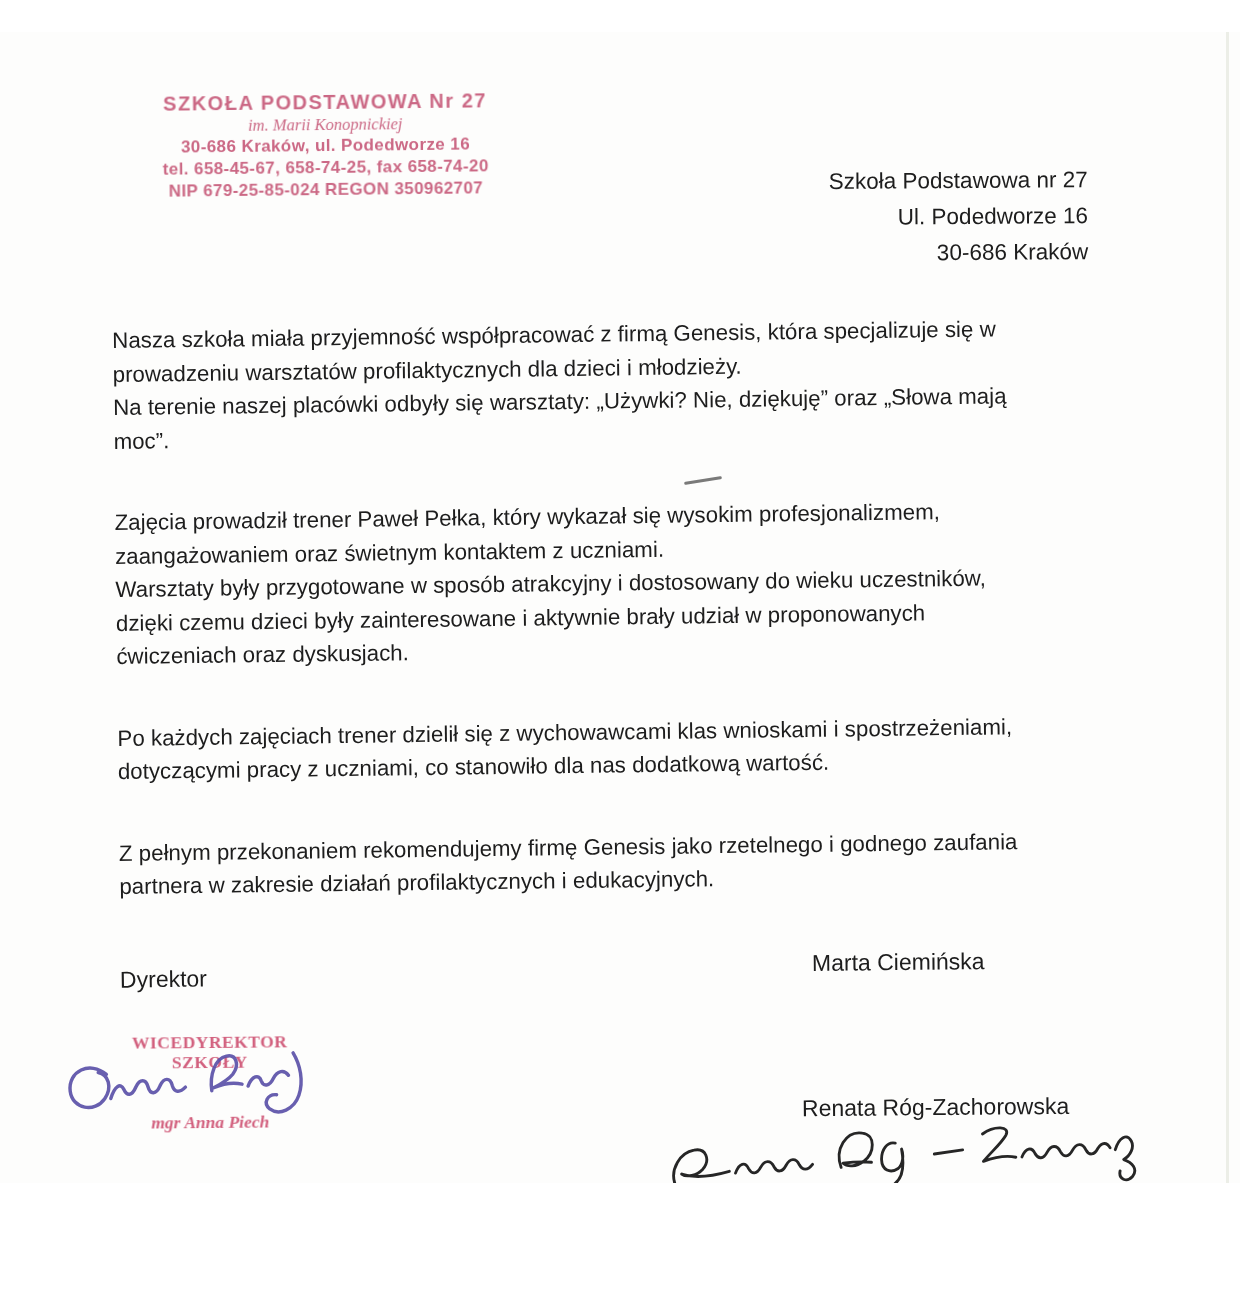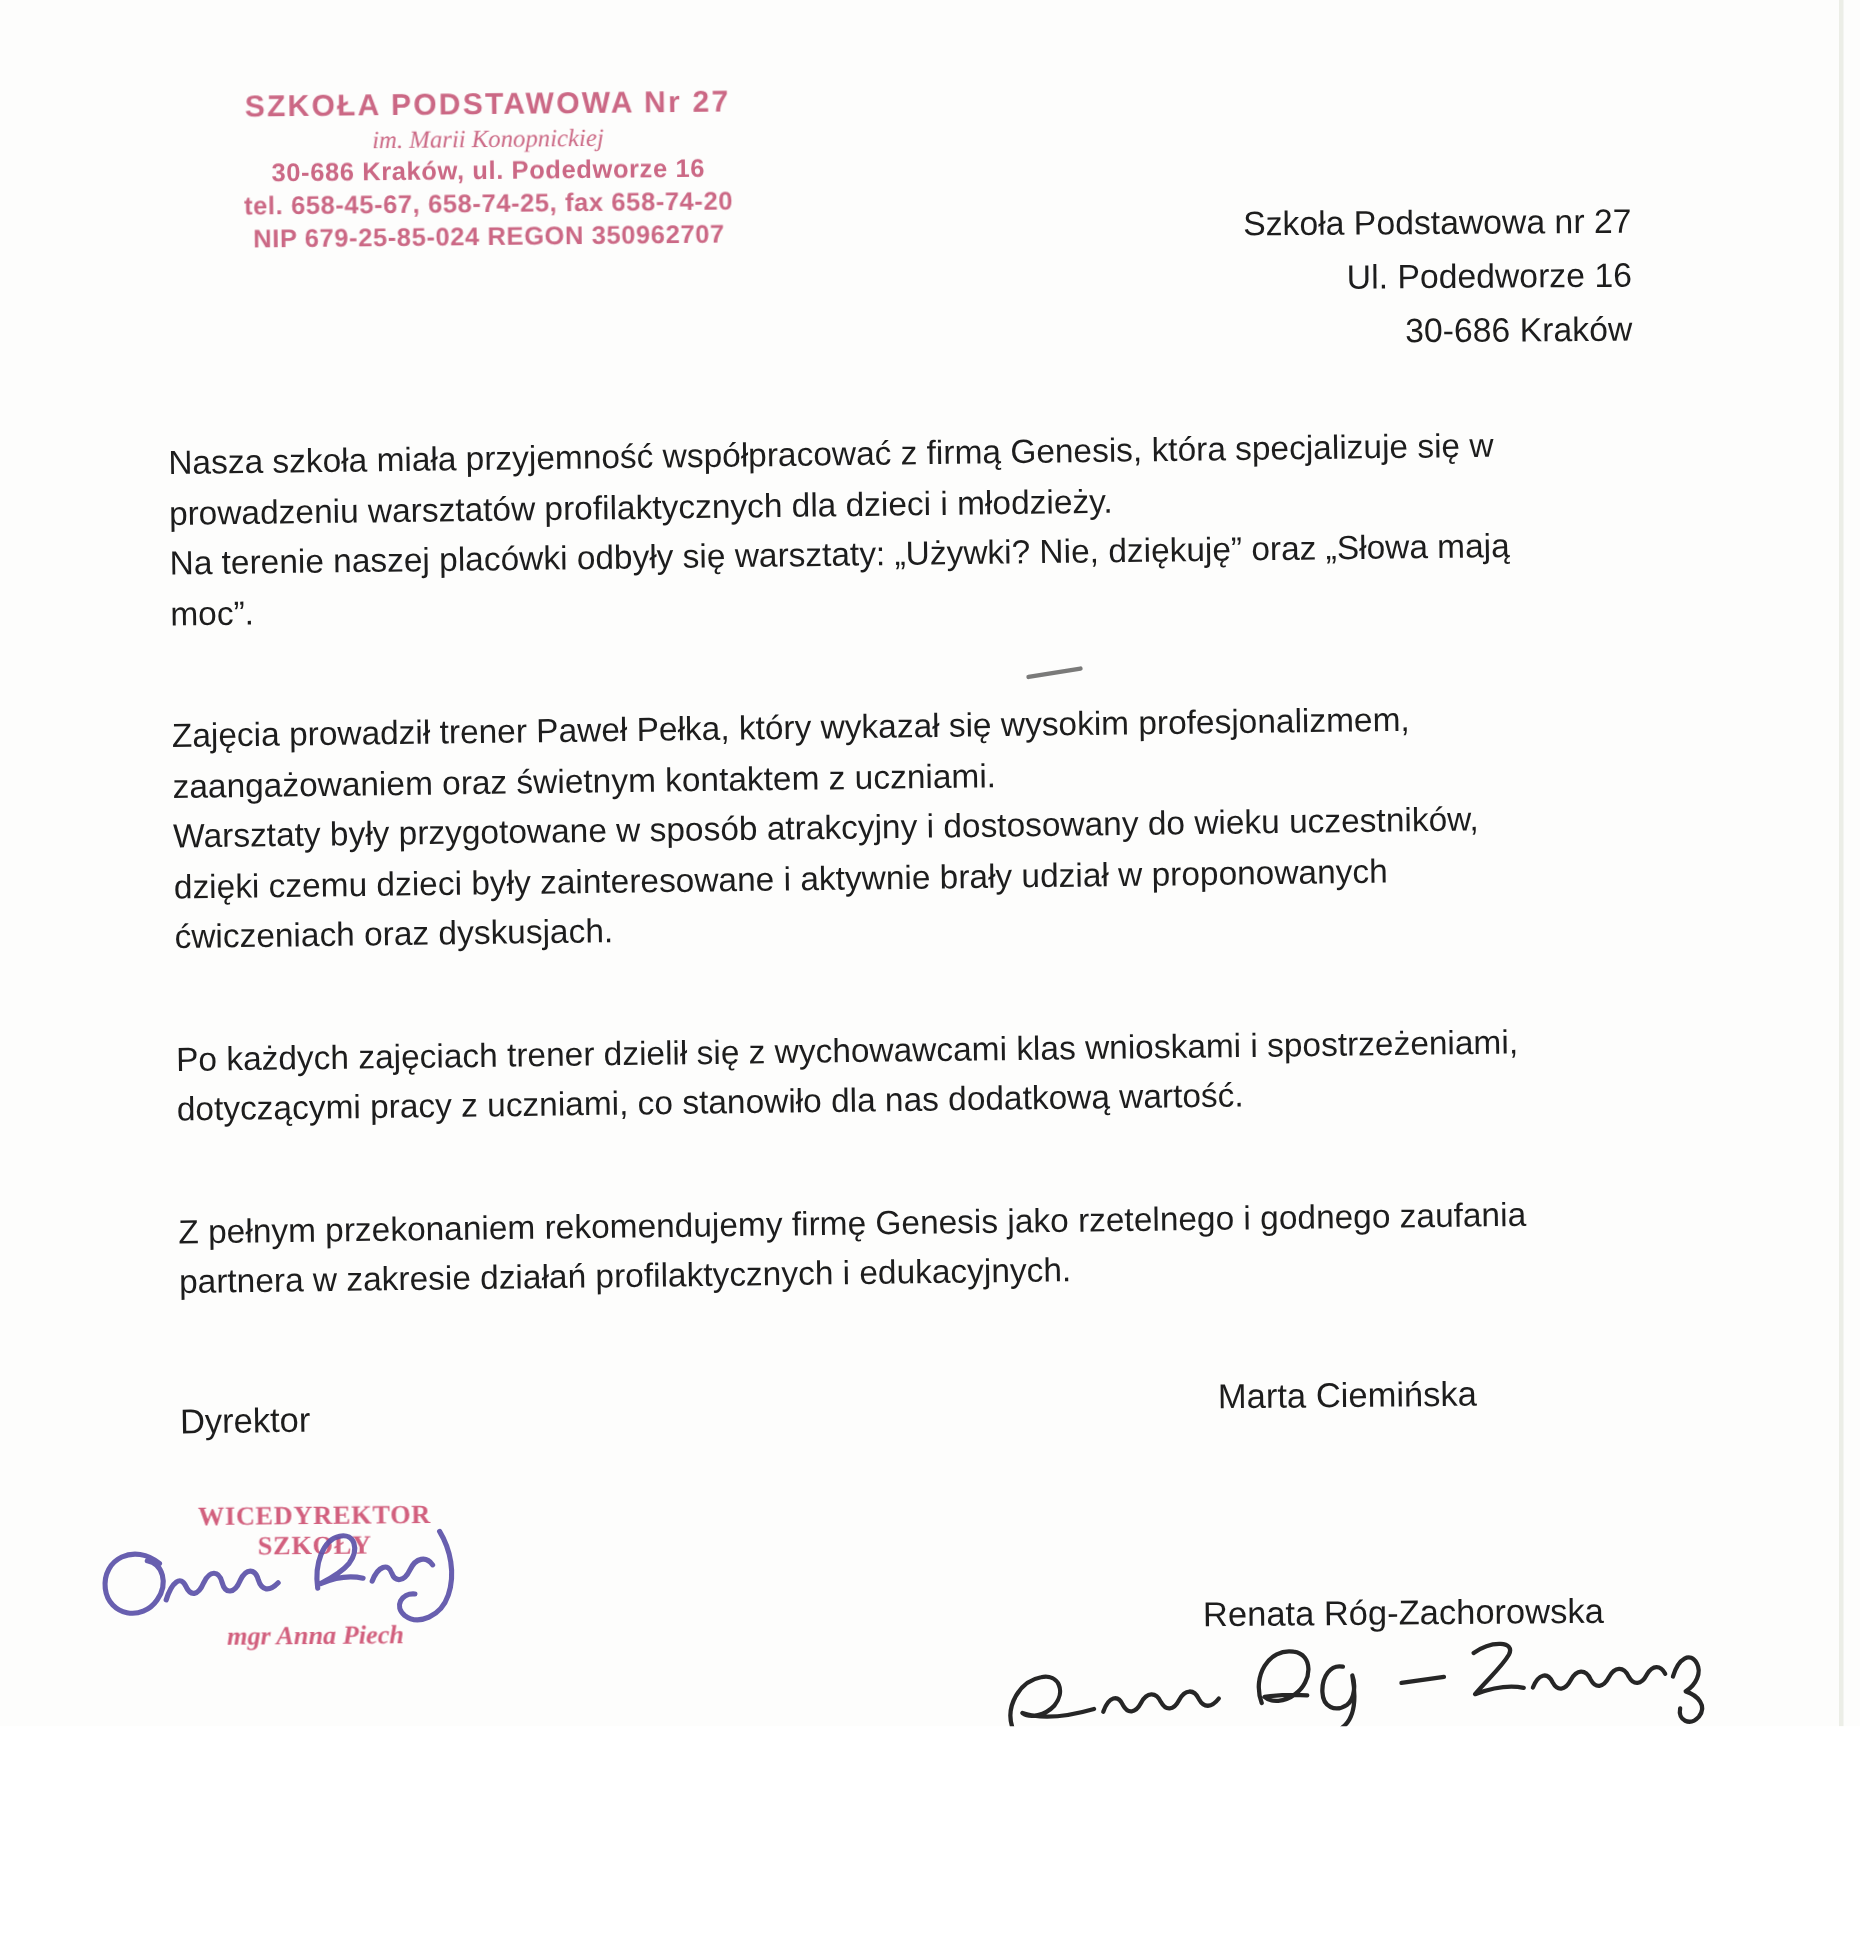--- a/index.html
+++ b/index.html
@@ -3,20 +3,21 @@
 <meta charset="utf-8">
 <style>
   html,body{margin:0;padding:0;background:#ffffff;}
   .page{
     position:relative;
     width:1240px;height:1151px;
     background:#fdfdfc;
     overflow:hidden;
     font-family:"Liberation Sans", sans-serif;
     color:#1d1d1d;
+    margin-top:32px;
   }
   
   .page-edge{
     position:absolute;right:11px;top:0;width:3px;height:100%;
     background:#eceee7;
   }
   
   .header-stamp{
     position:absolute;left:128px;top:58px;width:395px;
     text-align:center;

